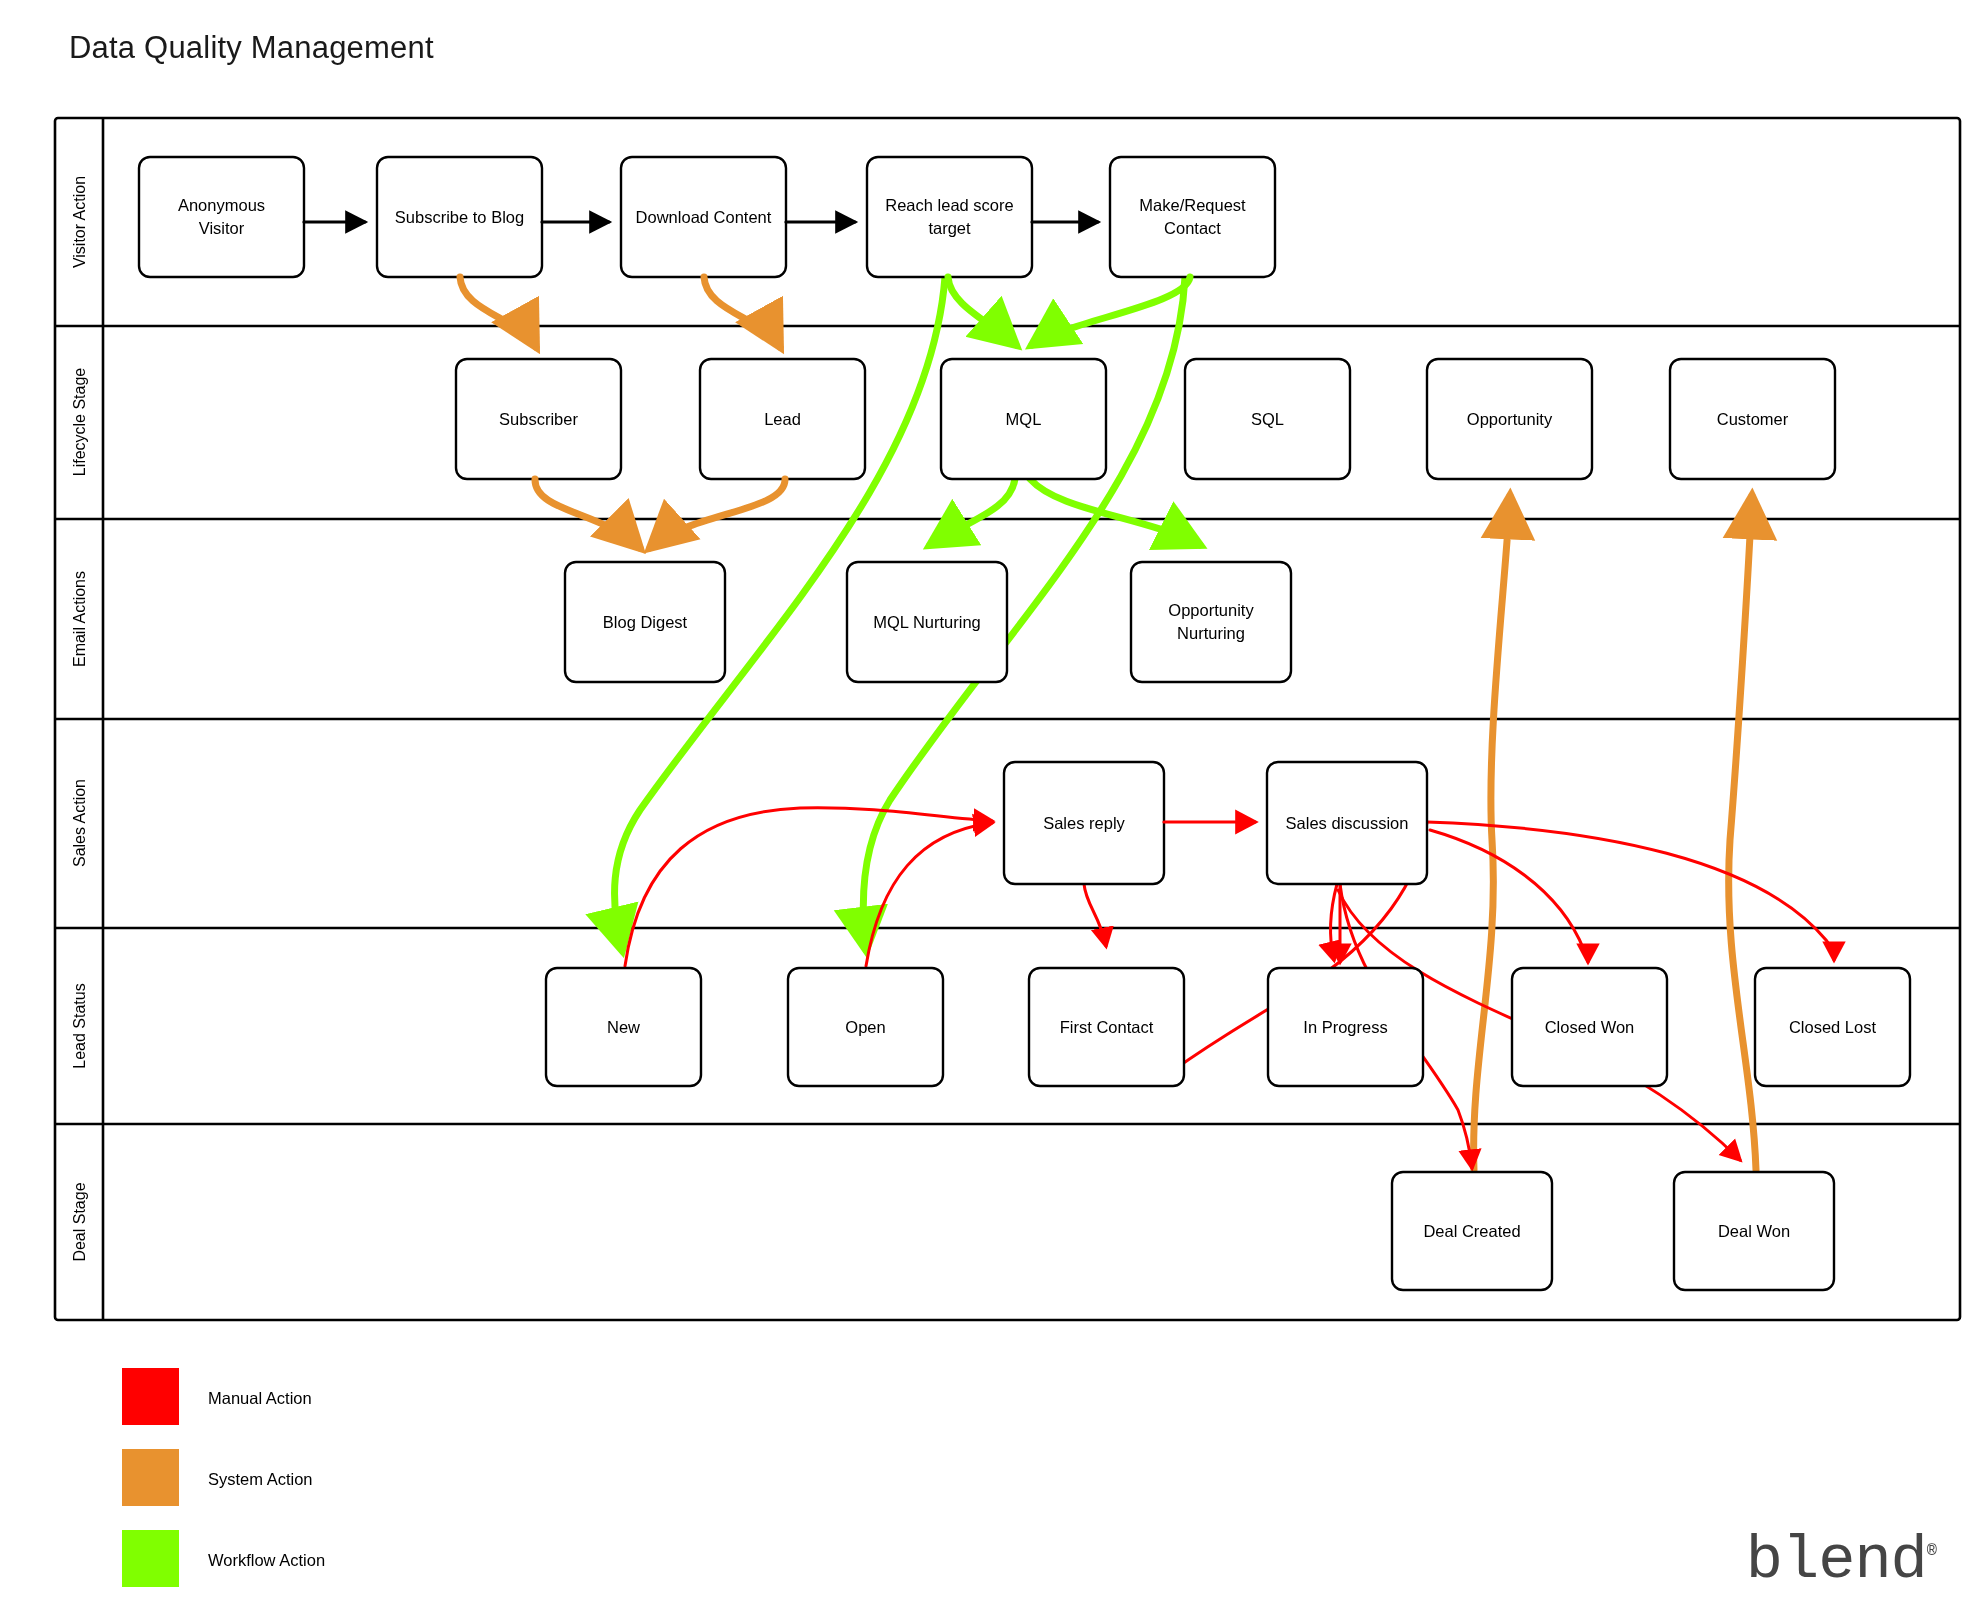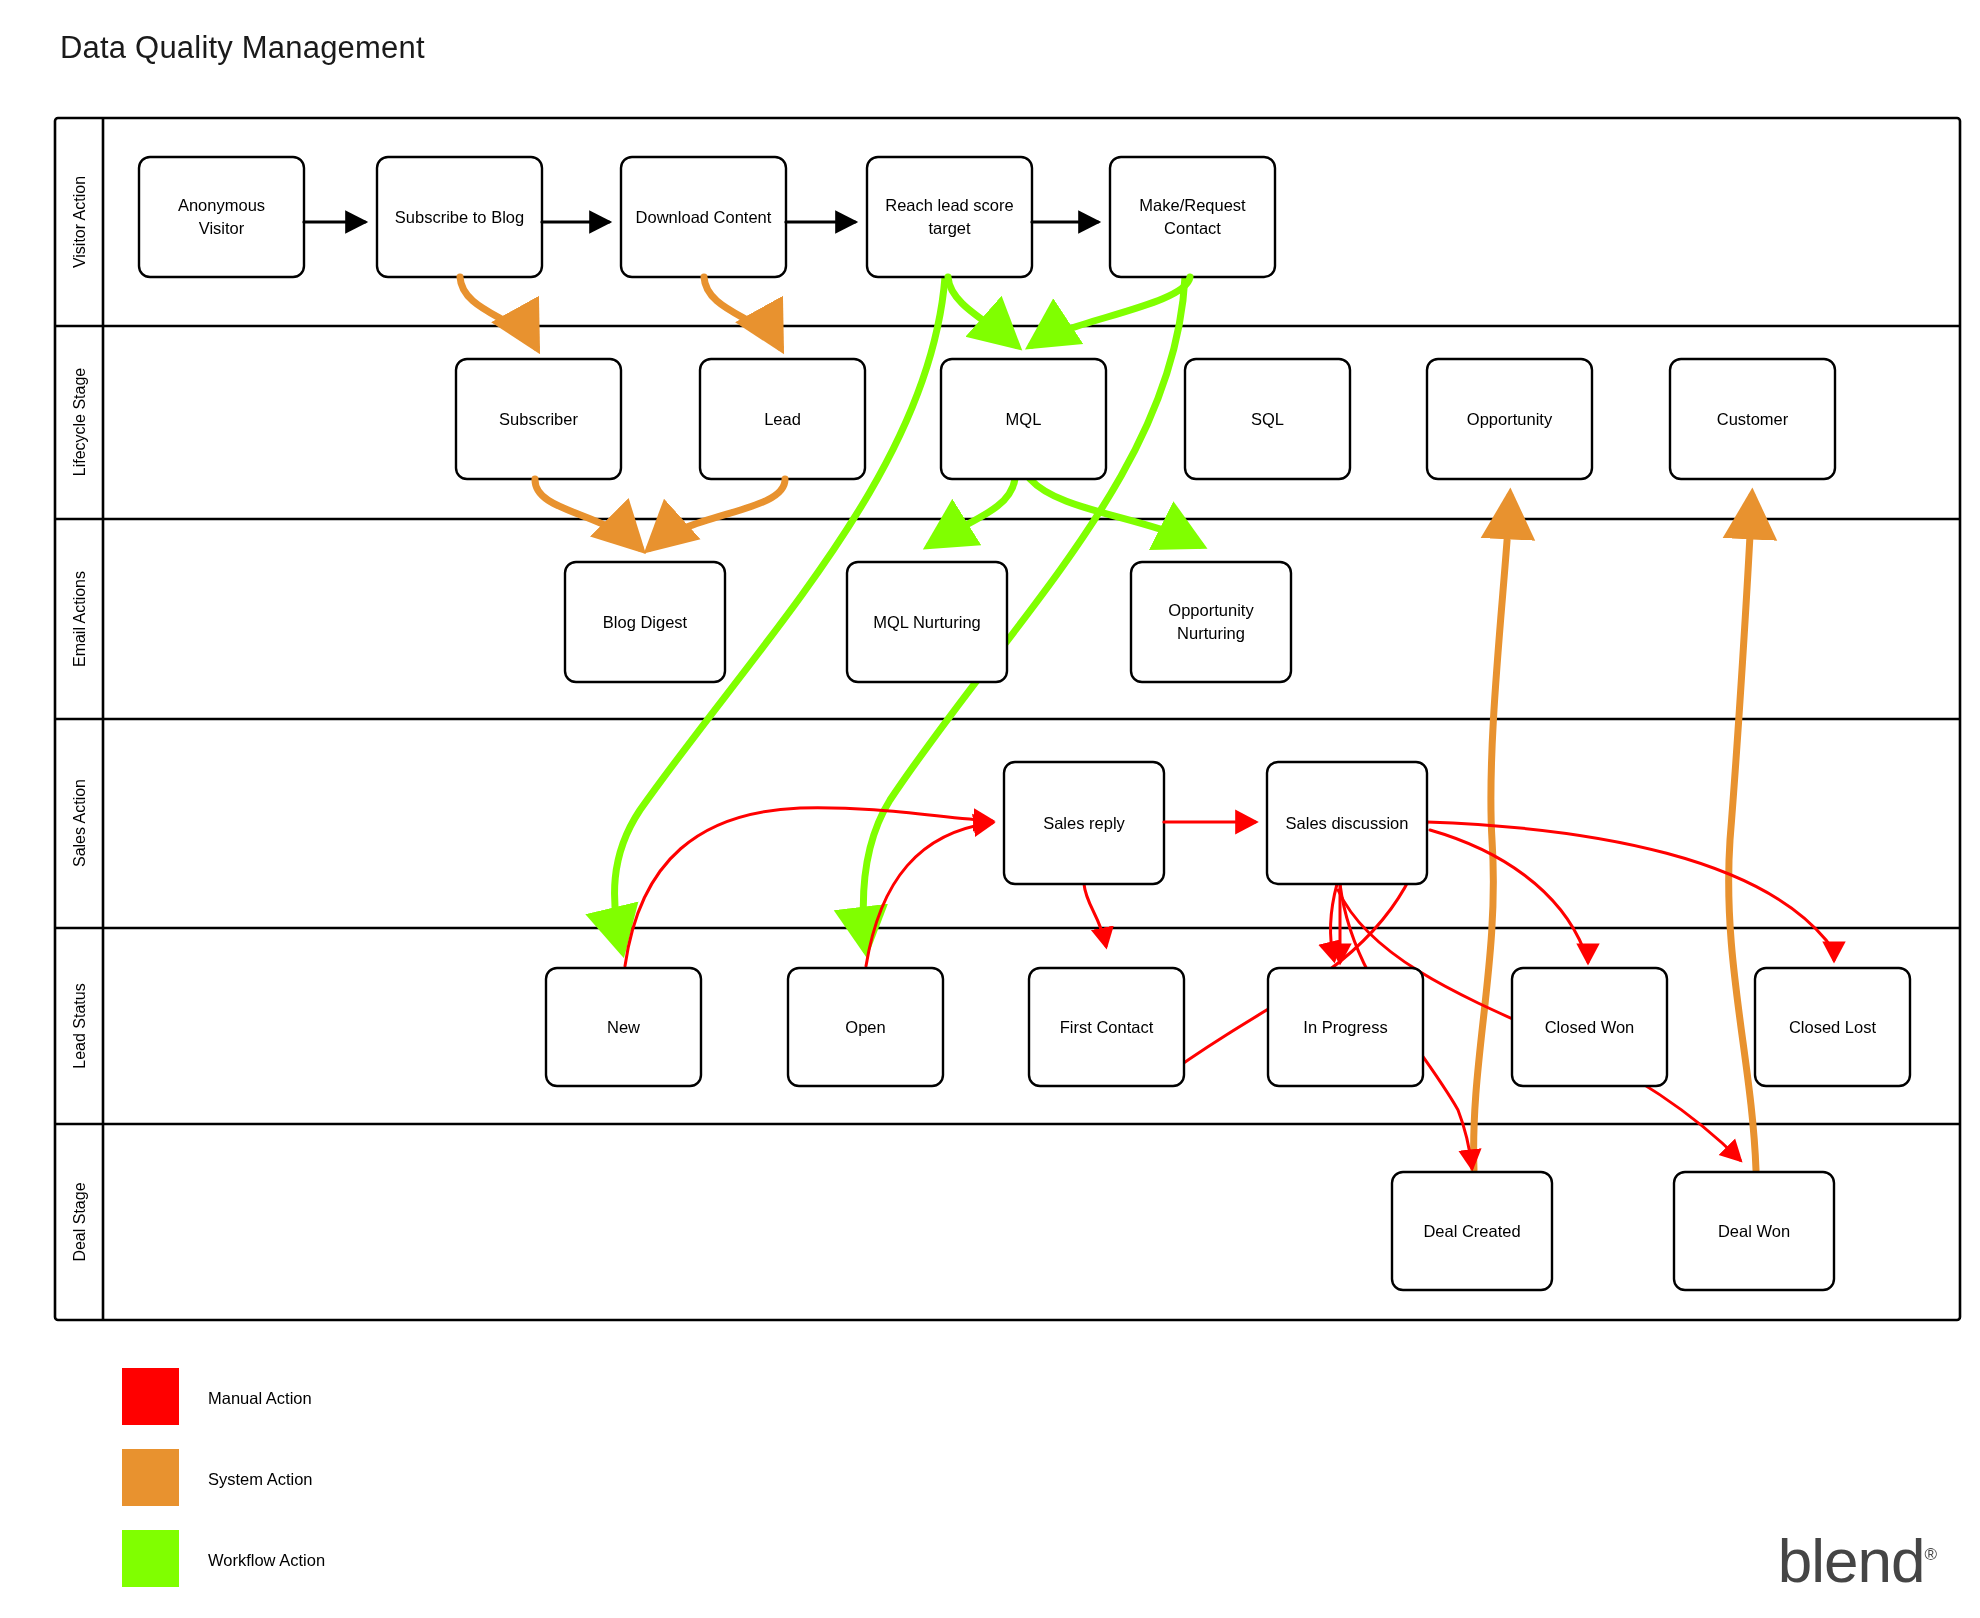--- a/index.html
+++ b/index.html
@@ -1,32 +1,32 @@
 <!DOCTYPE html>
 <html><head>
 <meta charset="utf-8">
 <style>
   html,body{margin:0;padding:0;background:#ffffff;}
   body{width:1980px;height:1618px;font-family:"Liberation Sans",sans-serif;color:#000;}
   #root{position:relative;width:1980px;height:1618px;overflow:hidden;}
   #page-title{
-    position:absolute;left:60px;top:30px;
+    position:absolute;left:69px;top:30px;
     font-size:31px;font-weight:400;color:#1a1a1a;letter-spacing:.2px;
   }
   svg#canvas{position:absolute;left:0;top:0;width:1980px;height:1618px;}
   .lane-label{font-size:16px;fill:#000;font-family:"Liberation Sans",sans-serif;}
   .node-text{font-size:16.5px;fill:#000;font-family:"Liberation Sans",sans-serif;text-anchor:middle;}
   .legend-text{font-size:16.5px;fill:#000;font-family:"Liberation Sans",sans-serif;}
   .node-rect{fill:#ffffff;stroke:#000000;stroke-width:2.4;}
   .lane-frame{fill:none;stroke:#000000;stroke-width:2.6;}
   .lane-div{stroke:#000000;stroke-width:2.6;}
   .edge{fill:none;stroke-linecap:round;stroke-linejoin:round;}
   #logo{
     position:absolute;right:44px;bottom:22px;
-    font-size:62px;color:#454545;font-family:Liberation Sans, sans-serif;
+    font-size:62px;color:#454545;font-family:Liberation Mono, monospace;
     letter-spacing:-1px;font-weight:400;
   }
   #logo sup{font-size:17px;vertical-align:super;}
 </style>
 </head>
 <body>
 
 <div id="root">
 
   <div id="page-title">Data Quality Management</div>

